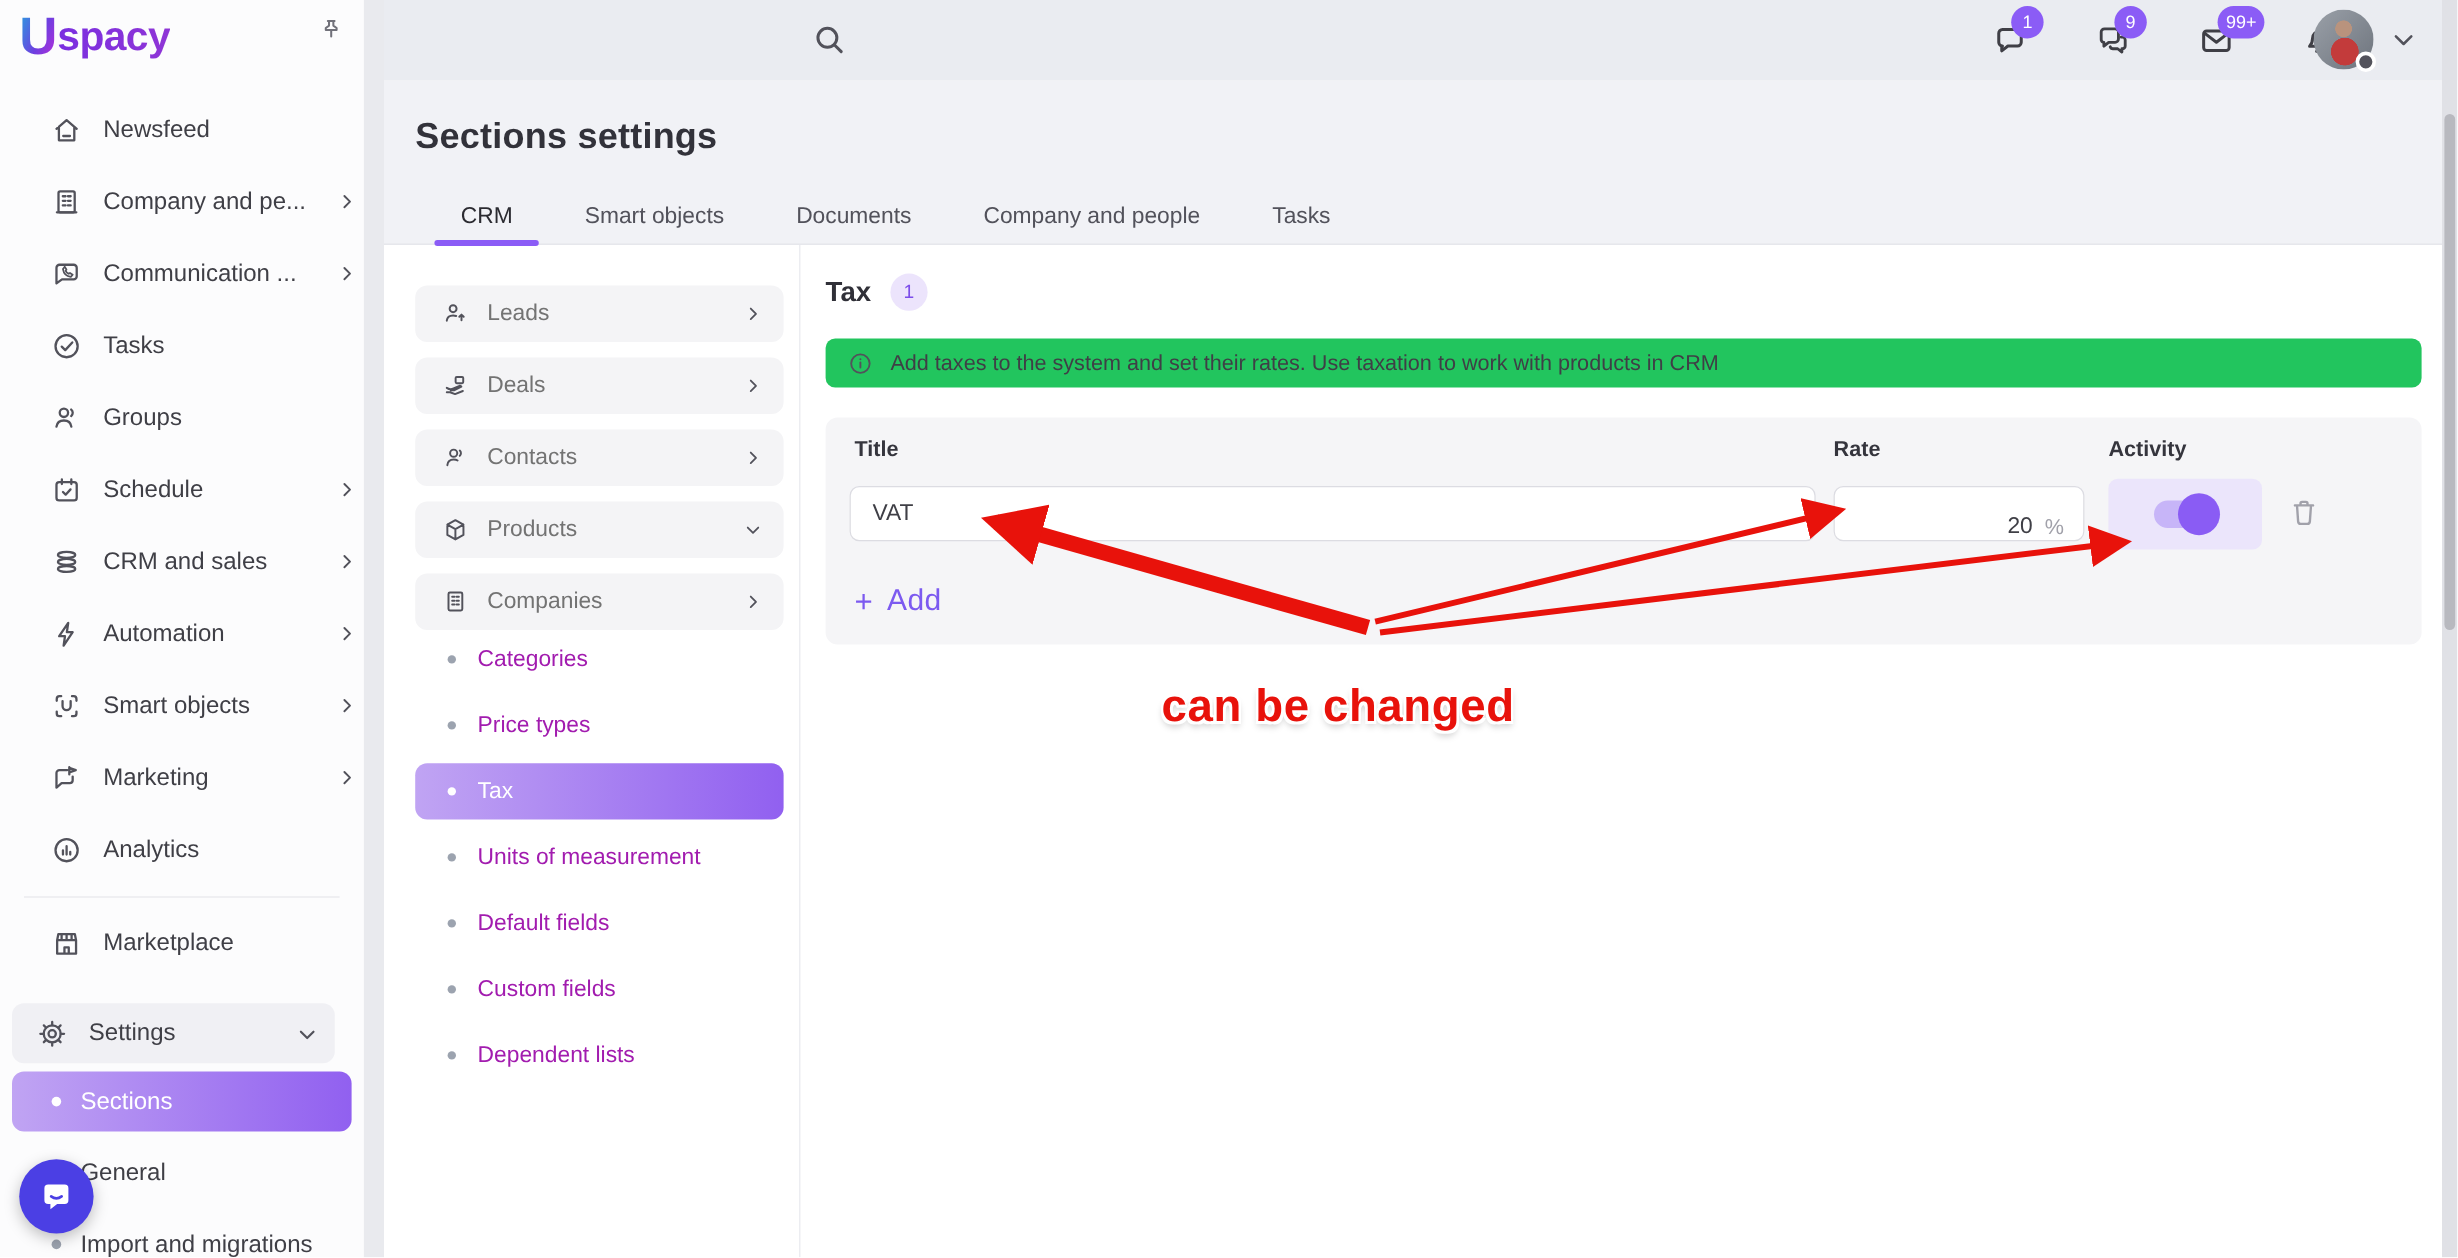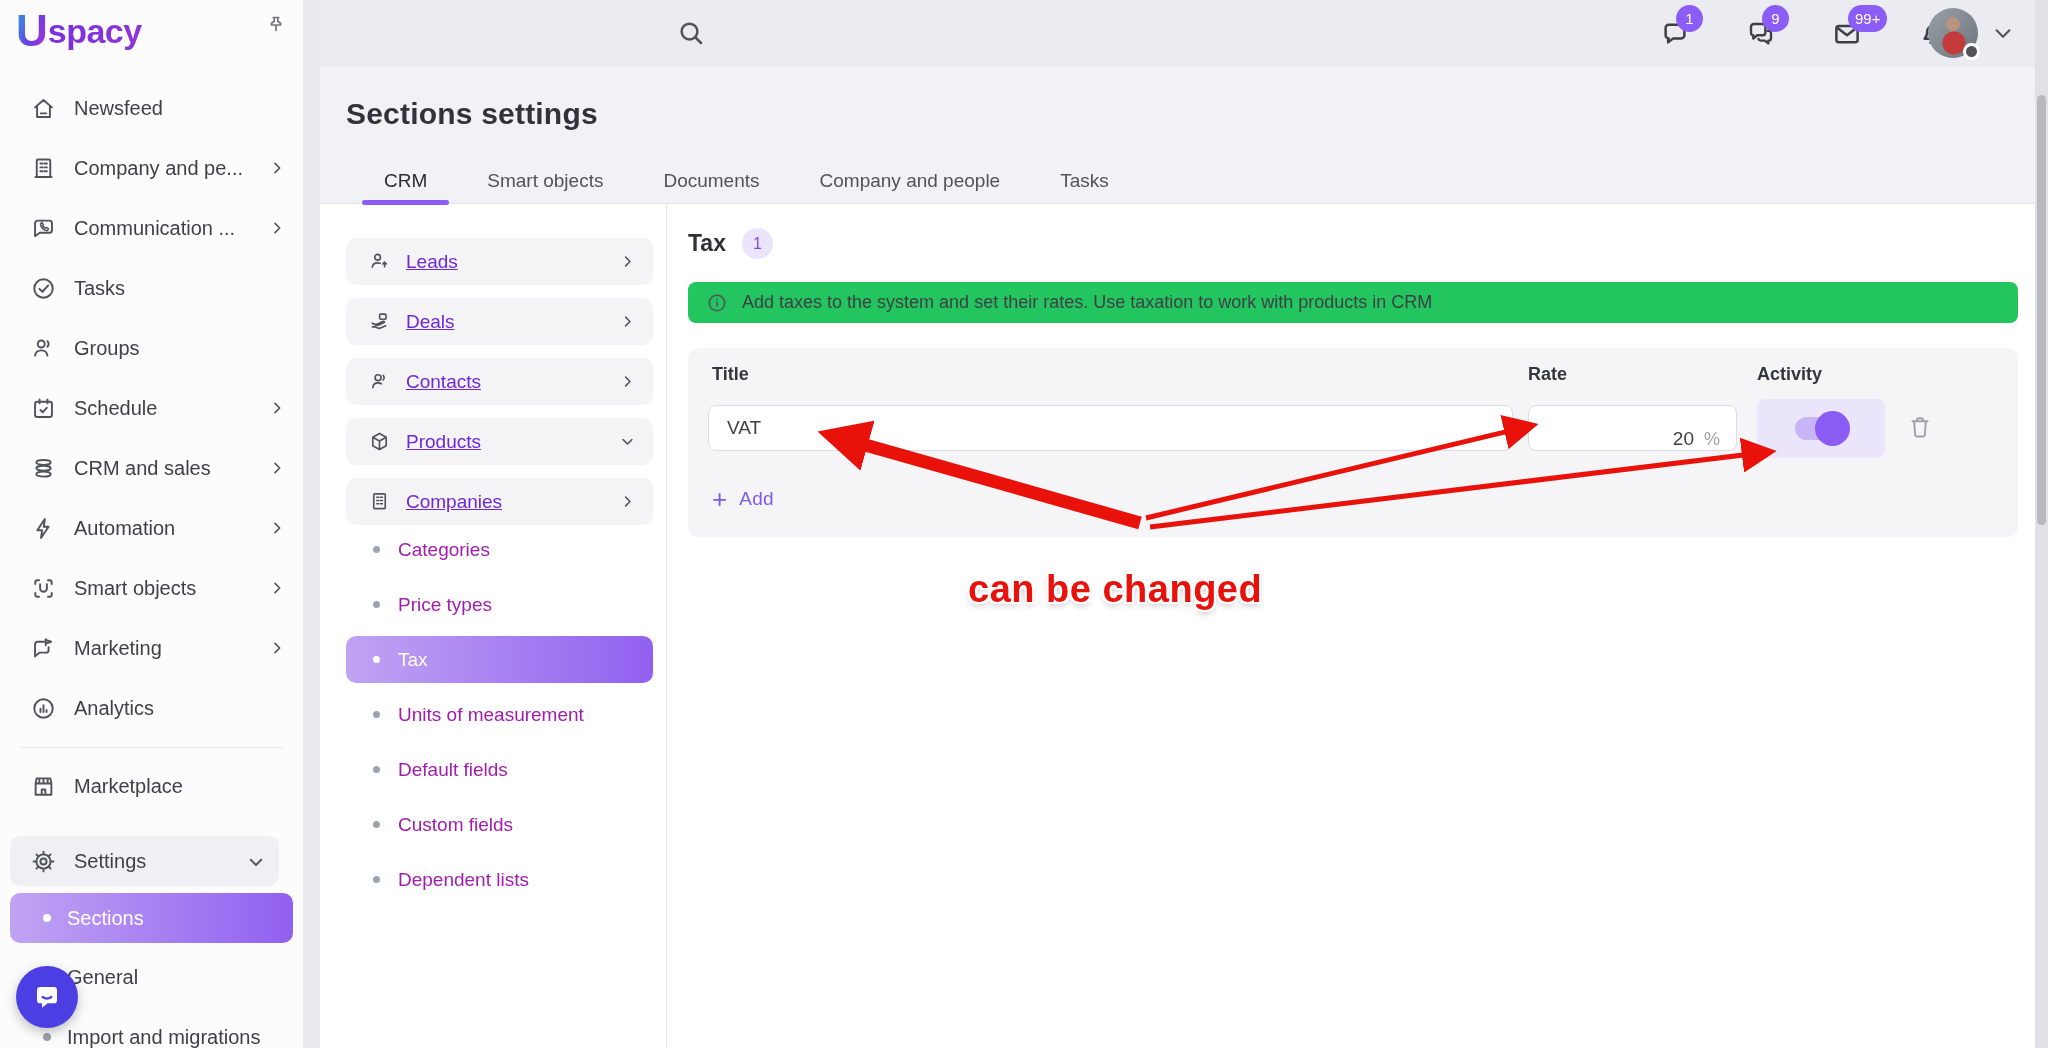--- a/index.html
+++ b/index.html
@@ -8,21 +8,21 @@
   .app { position:relative; width:2048px; height:1048px; overflow:hidden; background:#fff; }
   svg.ic { fill:none; stroke:currentColor; stroke-width:1.7; stroke-linecap:round; stroke-linejoin:round; display:block; }
 
   
   .sidebar { position:absolute; left:0; top:0; width:303px; height:1048px; background:#fcfcfd; z-index:5; }
   .gutter { position:absolute; left:303px; top:0; width:17px; height:1048px; background:#e9eaee; z-index:4; }
   .logo { position:absolute; left:16px; top:6px; display:flex; align-items:center; }
   .logo-u { font-size:44px; font-weight:800; background:linear-gradient(115deg,#23a7e0 0%,#6d3fe0 55%,#c22bd8 100%); -webkit-background-clip:text; background-clip:text; color:transparent; letter-spacing:-2px; }
   .logo-rest { font-size:34px; font-weight:700; margin-left:2px; background:linear-gradient(90deg,#7a2fe0,#8f35d6); -webkit-background-clip:text; background-clip:text; color:transparent; letter-spacing:-0.5px; }
   .pin { position:absolute; left:264px; top:13px; color:#71717a; }
-  .nav { position:absolute; left:0; top:78px; width:303px; }
+  .nav { position:absolute; left:12px; top:78px; width:303px; }
   .nav-item { display:flex; align-items:center; height:60px; padding:0 18px 0 30px; color:#3f3f46; cursor:pointer; }
   .nav-ic { width:27px; height:27px; color:#52525b; flex:0 0 27px; }
   .nav-label { font-size:20px; margin-left:17px; white-space:nowrap; overflow:hidden; flex:1; }
   .nav-chev { color:#52525b; width:16px; height:16px; }
   .side-divider { position:absolute; left:20px; right:20px; top:747px; border-top:1px solid #e7e7ec; }
   .marketplace { position:absolute; top:756px; width:303px; }
   .settings-pill { position:absolute; left:10px; right:24px; top:836px; height:50px; background:#f0f0f4; border-radius:10px; display:flex; align-items:center; padding:0 16px 0 20px; color:#3f3f46; cursor:pointer; }
   .sections-pill { position:absolute; left:10px; right:10px; top:893px; height:50px; border-radius:10px; background:linear-gradient(90deg,#c0a4f3 0%,#9160f0 100%); display:flex; align-items:center; padding-left:33px; color:#fff; cursor:pointer; }
   .sub-bullet { width:8px; height:8px; border-radius:50%; background:#9ca3af; flex:0 0 8px; }
   .sections-pill .sub-bullet { background:#fff; }
@@ -50,21 +50,21 @@
   .page-title { position:absolute; left:26px; top:30px; font-size:30px; font-weight:600; color:#32323a; letter-spacing:.2px; }
   .tabs { position:absolute; left:34px; bottom:0; display:flex; }
   .tab { position:relative; padding:0 30px; height:44px; display:flex; align-items:center; font-size:19px; color:#52525b; cursor:pointer; }
   .tab.active { color:#2b2b31; font-weight:500; }
   .tab.active::after { content:""; position:absolute; left:8px; right:8px; bottom:-2px; height:5px; border-radius:3px; background:#8b5cf6; }
 
   
   .content { position:absolute; left:320px; top:204px; width:1715px; height:844px; background:#fff; }
   .vdivider { position:absolute; left:346px; top:0; bottom:0; width:1px; background:#e8e9ee; }
   .subnav { position:absolute; left:26px; top:34px; width:307px; }
-  .card-item { width:307px; height:47px; border-radius:10px; background:#f4f4f6; display:flex; align-items:center; padding:0 18px 0 22px; margin-bottom:13px; color:#6d28d9; cursor:pointer;text-decoration:underline; }
+  .card-item { width:307px; height:47px; border-radius:10px; background:#f4f4f6; display:flex; align-items:center; padding:0 18px 0 22px; margin-bottom:13px; color:#737373; cursor:pointer; }
   .card-ic { width:23px; height:23px; color:#52525b; flex:0 0 23px; }
   .card-label { font-size:19px; margin-left:15px; flex:1; }
   .card-chev { width:15px; height:15px; color:#52525b; }
   .child-list { position:absolute; left:26px; top:318px; width:307px; }
   .child { height:55px; display:flex; align-items:center; padding-left:27px; color:#a21caf; cursor:pointer; }
   .child .sub-bullet { width:7px; height:7px; flex:0 0 7px; }
   .child-label { font-size:19px; margin-left:18px; white-space:nowrap; }
   .child.active { height:47px; margin:4px 0; border-radius:10px; background:linear-gradient(90deg,#c0a4f3 0%,#9160f0 100%); color:#fff; }
   .child.active .sub-bullet { background:#fff; }
 
@@ -81,21 +81,21 @@
   .title-input { position:absolute; left:20px; top:57px; width:805px; height:46px; border:1px solid #dcdce2; border-radius:8px; background:#fff; font-size:19px; color:#3f3f46; padding:16px 18px; font-family:"Liberation Sans",sans-serif; outline:none; }
   .rate-input { position:absolute; left:840px; top:57px; width:209px; height:46px; border:1px solid #dcdce2; border-radius:8px; background:#fff; display:flex; align-items:flex-end; justify-content:flex-end; padding:0 16px; gap:10px; cursor:text; }
   .rate-val { font-size:19px; color:#3f3f46; }
   .rate-sfx { font-size:18px; color:#a1a1aa; }
   .activity-box { position:absolute; left:1069px; top:51px; width:128px; height:59px; border-radius:8px; background:#ebe5fb; display:flex; align-items:center; justify-content:center; }
   .switch { position:relative; width:52px; height:23px; border-radius:12px; background:#c7b5f8; cursor:pointer; }
   .knob { position:absolute; right:-3px; top:-6px; width:35px; height:35px; border-radius:50%; background:#8a5cf4; }
   .trash-btn { position:absolute; left:1218px; top:65px; width:28px; height:28px; color:#a1a1aa; background:none; border:none; cursor:pointer; }
   .add-btn { position:absolute; left:24px; top:138px; display:flex; align-items:center; gap:12px; color:#7c5af0; background:none; border:none; cursor:pointer; font-family:"Liberation Sans",sans-serif; }
   .add-plus { font-size:26px; line-height:1; font-weight:400; }
-  .add-label { font-size:19px; font-weight:500; letter-spacing:.3px; }
+  .add-label { font-size:25px; font-weight:500; letter-spacing:.3px; }
 
   
   .annotation { position:absolute; left:968px; top:568px; font-size:38px; font-weight:700; color:#e8120b; z-index:40; letter-spacing:.5px;
     text-shadow:-2px -2px 0 #fff, 2px -2px 0 #fff, -2px 2px 0 #fff, 2px 2px 0 #fff, 0 4px 6px rgba(0,0,0,.25); }
   .arrows { position:absolute; left:0; top:0; width:2048px; height:1048px; z-index:39; pointer-events:none; }
 
   
   .scrollbar { position:absolute; right:0; top:0; width:13px; height:1048px; background:#e0e1e6; z-index:10; }
   .scroll-thumb { position:absolute; left:2px; right:2px; top:95px; height:430px; border-radius:5px; background:#b8b9bf; cursor:pointer; }
 </style>

